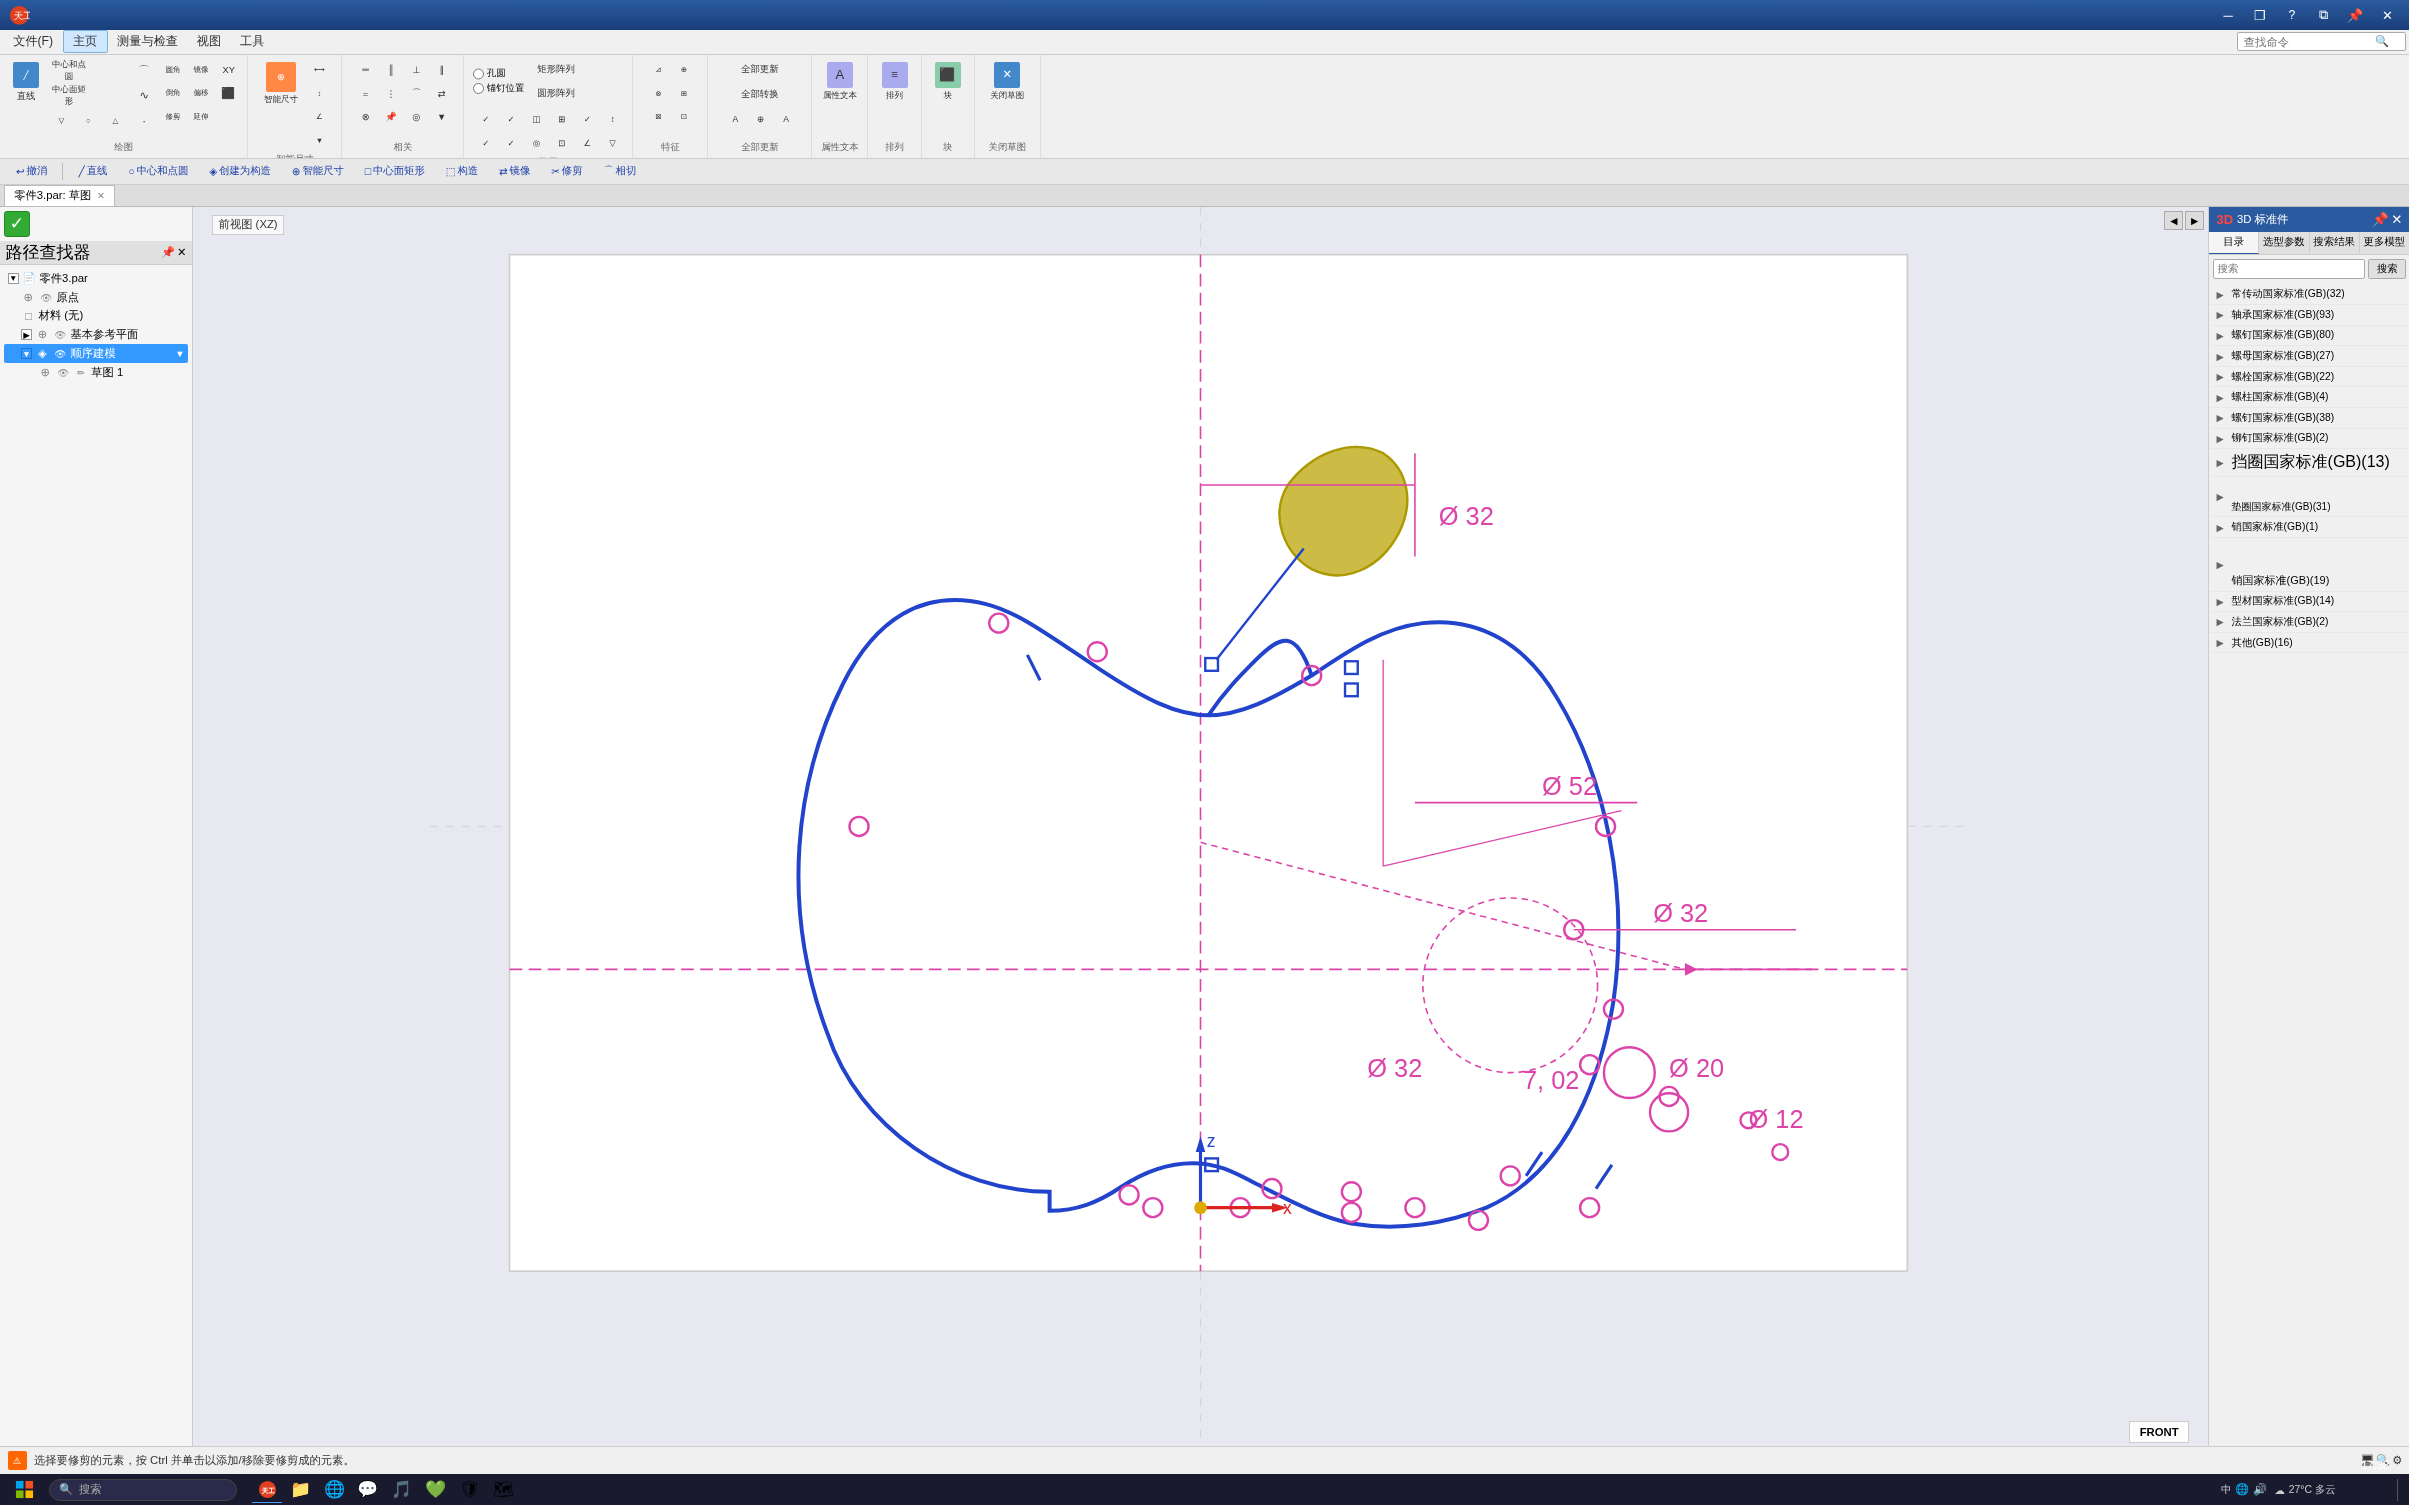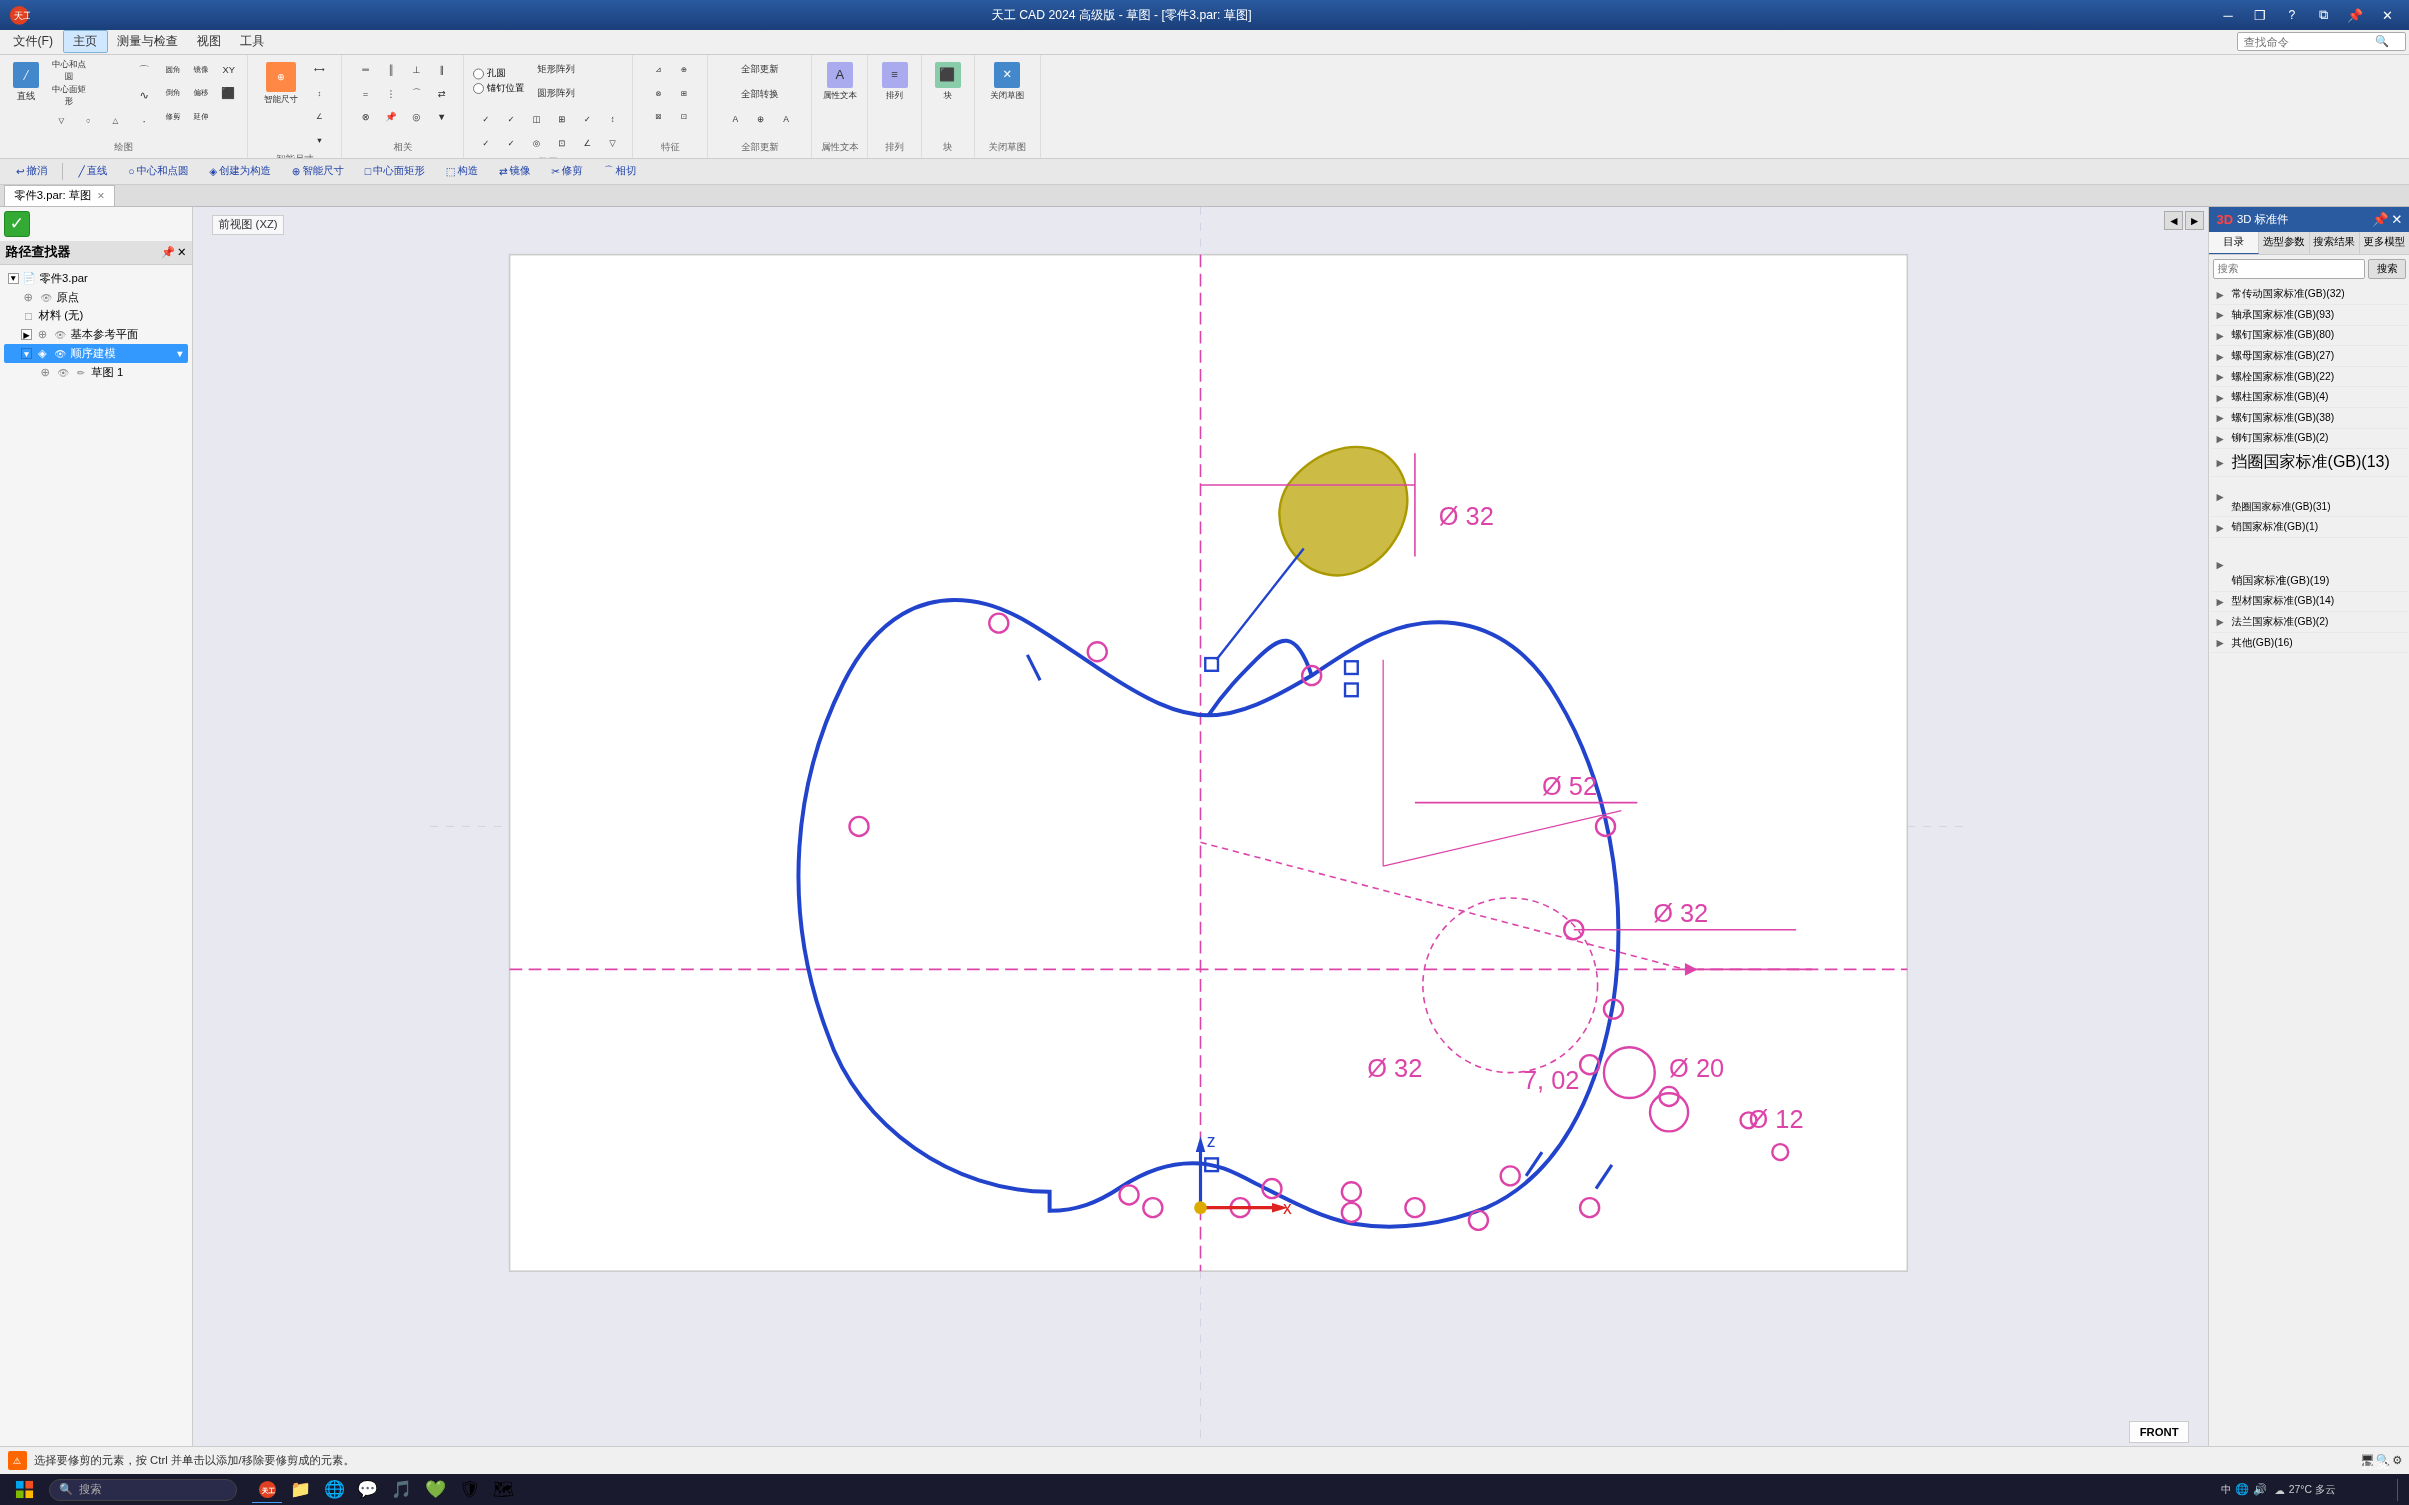--- a/index.html
+++ b/index.html
@@ -295,21 +295,20 @@
 </head>
 <body>
 
 <div id="titlebar">
   <div style="display:flex;align-items:center;gap:5.6px;">
     <svg width="22.6" height="22.6" viewBox="0 0 24 24" style="font-size:12px">
       <circle cx="12" cy="12" r="10" fill="#e04020"></circle>
       <text x="6" y="16" font-size="10" fill="white">天工</text>
     </svg>
   </div>
-  <div style="flex:1;text-align:center;font-size:12.2px;">天工 CAD 2024 高级版 - 草图 - [零件3.par: 草图]</div>
   <div style="display:flex;gap:1.9px;">
     <button class="win-btn">─</button>
     <button class="win-btn">❐</button>
     <button class="win-btn" style="font-size:12.2px;">?</button>
     <button class="win-btn">⧉</button>
     <button class="win-btn">📌</button>
     <button class="win-btn close">✕</button>
   </div>
 </div>
 
@@ -570,21 +569,21 @@
 
 <div id="main-layout" style="height:calc(1506px - 30px - 24.5px - 104px - 26px - 22.6px - 28px - 32px); display:flex;">
 
   <div id="left-panel">
 
     <div style="padding:3.8px;display:flex;align-items:center;gap:3.8px;">
       <div class="green-check">✓</div>
     </div>
 
     <div style="display:flex;align-items:center;padding:0 5.6px;height:24.5px;background:#e0e0e0;border-bottom:0.9px solid #ccc;">
-      <span style="font-size:13px;font-weight:bold;">路径查找器</span>
+      <span style="font-size:17px;font-weight:normal;">路径查找器</span>
       <div style="margin-left:auto;display:flex;gap:1.9px;">
         <button style="background:none;border:none;cursor:pointer;font-size:11.3px;">📌</button>
         <button style="background:none;border:none;cursor:pointer;font-size:11.3px;">✕</button>
       </div>
     </div>
 
     <div id="tree-area">
 
       <div class="tree-item">
         <span class="expand-btn">▼</span>

